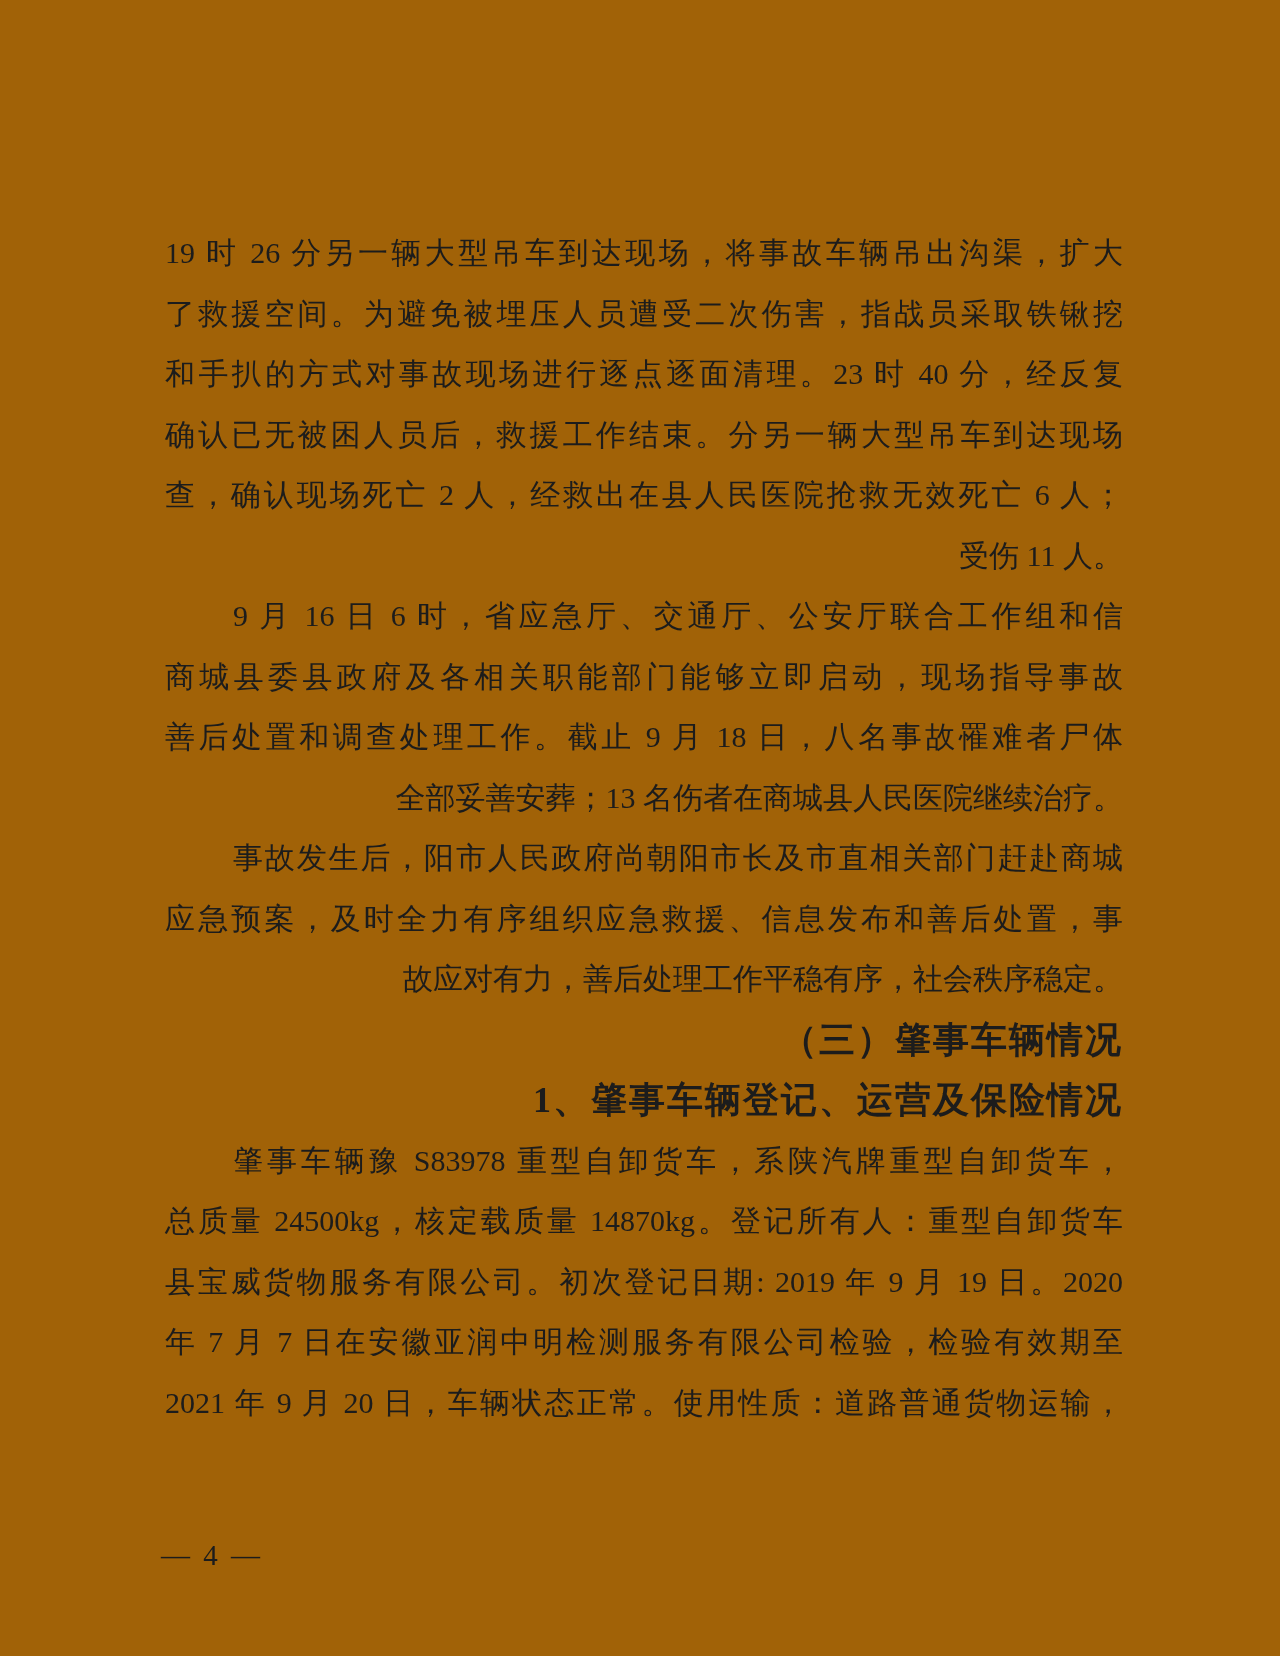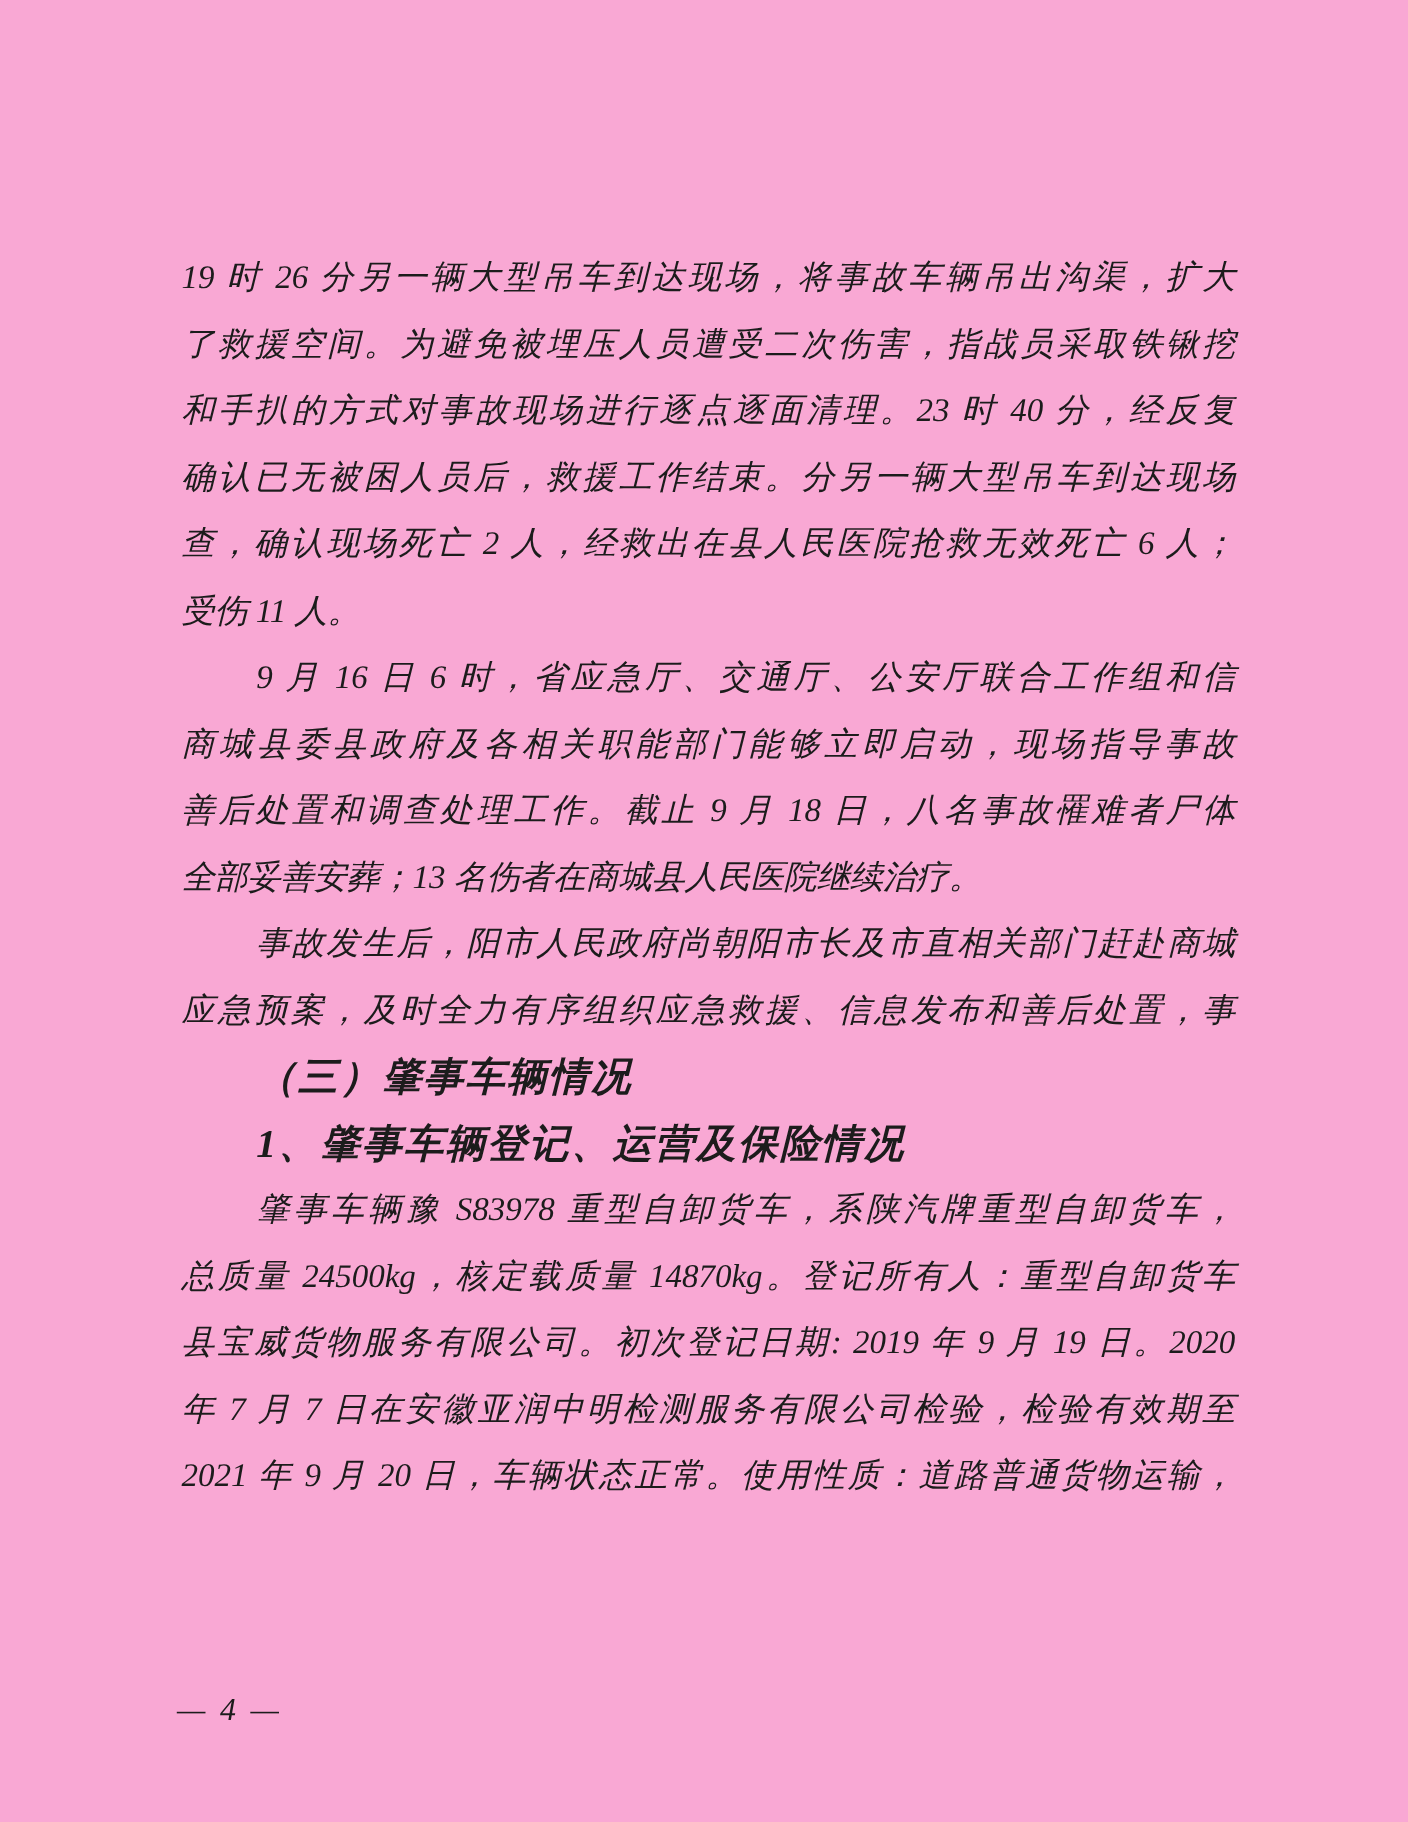--- a/index.html
+++ b/index.html
@@ -4,38 +4,37 @@
 <style>
   html, body {
     margin: 0;
     padding: 0;
     background: #ffffff;
   }
   .page {
     position: relative;
     width: 1280px;
     height: 1656px;
-    background: #f9a8d4;
+    background: #a16207;
     font-family: "Liberation Serif", "DejaVu Serif", serif;
     color: #1c1c1c;
     overflow: hidden;
-    font-style: italic;
   }
   .text-block {
     position: absolute;
     left: 165px;
     top: 223px;
     width: 958px;
   }
   .line {
     height: 60.5px;
     line-height: 60.5px;
     font-size: 30px;
     white-space: nowrap;
-    text-align: left;
+    text-align: right;
   }
   .line.justify {
     text-align: justify;
     text-align-last: justify;
     text-justify: inter-character;
     white-space: normal;
   }
   .line.indent {
     padding-left: 68px;
   }
@@ -64,20 +63,21 @@
     <div class="line justify">和手扒的方式对事故现场进行逐点逐面清理。23 时 40 分，经反复</div>
     <div class="line justify">确认已无被困人员后，救援工作结束。分另一辆大型吊车到达现场</div>
     <div class="line justify">查，确认现场死亡 2 人，经救出在县人民医院抢救无效死亡 6 人；</div>
     <div class="line">受伤 11 人。</div>
     <div class="line justify indent">9 月 16 日 6 时，省应急厅、交通厅、公安厅联合工作组和信</div>
     <div class="line justify">商城县委县政府及各相关职能部门能够立即启动，现场指导事故</div>
     <div class="line justify">善后处置和调查处理工作。截止 9 月 18 日，八名事故罹难者尸体</div>
     <div class="line">全部妥善安葬；13 名伤者在商城县人民医院继续治疗。</div>
     <div class="line justify indent">事故发生后，阳市人民政府尚朝阳市长及市直相关部门赶赴商城</div>
     <div class="line justify">应急预案，及时全力有序组织应急救援、信息发布和善后处置，事</div>
+    <div class="line">故应对有力，善后处理工作平稳有序，社会秩序稳定。</div>
     <div class="line heading indent">（三）肇事车辆情况</div>
     <div class="line heading indent">1、肇事车辆登记、运营及保险情况</div>
     <div class="line justify indent">肇事车辆豫 S83978 重型自卸货车，系陕汽牌重型自卸货车，</div>
     <div class="line justify">总质量 24500kg，核定载质量 14870kg。登记所有人：重型自卸货车</div>
     <div class="line justify">县宝威货物服务有限公司。初次登记日期: 2019 年 9 月 19 日。2020</div>
     <div class="line justify">年 7 月 7 日在安徽亚润中明检测服务有限公司检验，检验有效期至</div>
     <div class="line justify">2021 年 9 月 20 日，车辆状态正常。使用性质：道路普通货物运输，</div>
   </div>
   <div class="footer">— 4 —</div>
 </div>

